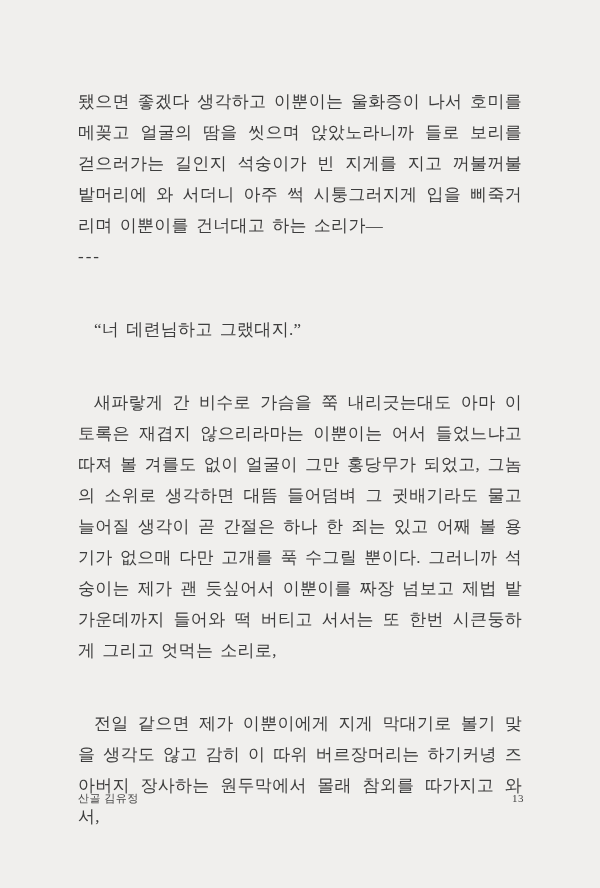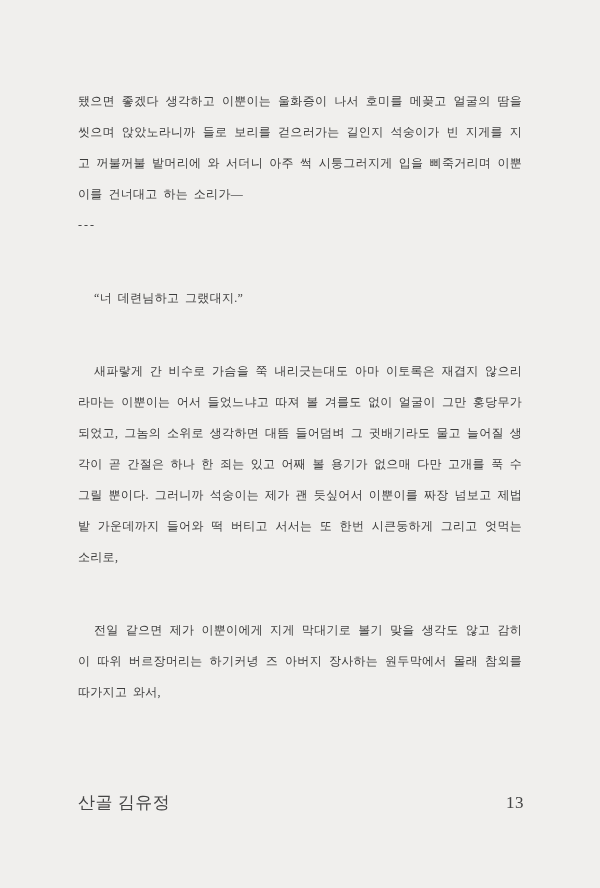--- a/index.html
+++ b/index.html
@@ -15,21 +15,21 @@
     overflow: hidden;
   }
   .page {
     position: relative;
     width: 600px;
     height: 888px;
     background: #f0efed;
   }
   .content {
     padding: 86px 78px 0 78px;
-    font-size: 12px;
+    font-size: 17px;
     line-height: 31px;
     text-align: justify;
     letter-spacing: 0.3px;
     word-spacing: 2.5px;
   }
   .content p {
     margin: 0;
   }
   .content p.spaced {
     margin-top: 42px;
@@ -42,21 +42,21 @@
     text-align: left;
   }
   .footer {
     position: absolute;
     left: 78px;
     right: 76px;
     top: 791px;
     display: flex;
     justify-content: space-between;
     align-items: baseline;
-    font-size: 17px;
+    font-size: 11px;
     letter-spacing: 0.5px;
     color: #454545;
   }
 </style>
 </head>
 <body>
 
 <div class="page">
   <div class="content">
     <p class="body-para">됐으면 좋겠다 생각하고 이뿐이는 울화증이 나서 호미를 메꽂고 얼굴의 땀을 씻으며 앉았노라니까 들로 보리를 걷으러가는 길인지 석숭이가 빈 지게를 지고 꺼불꺼불 밭머리에 와 서더니 아주 썩 시퉁그러지게 입을 삐죽거리며 이뿐이를 건너대고 하는 소리가—</p>

